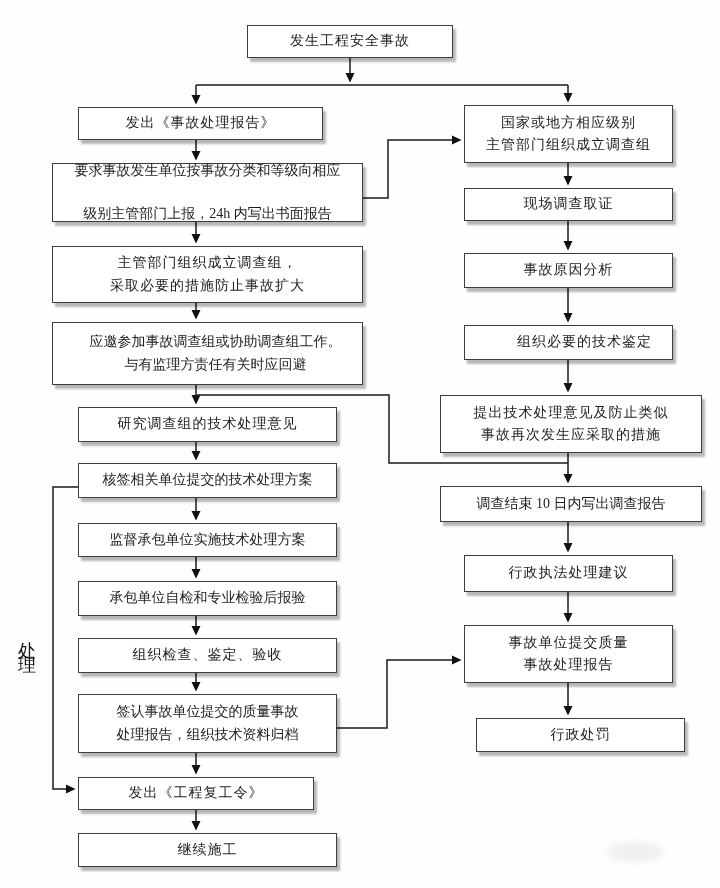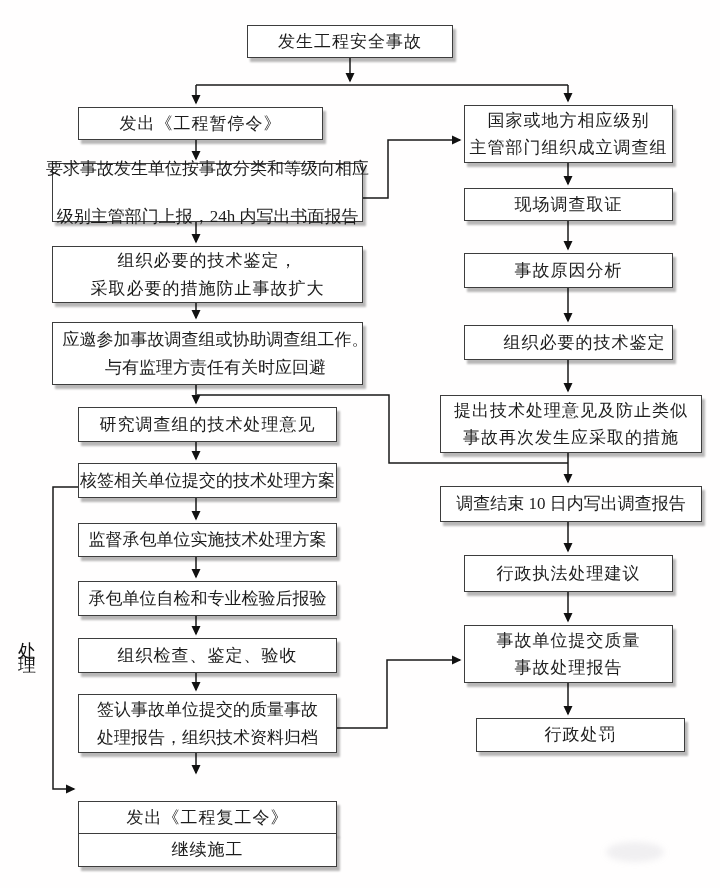--- a/index.html
+++ b/index.html
@@ -5,21 +5,21 @@
   html,body{margin:0;padding:0;background:#fff;}
   .canvas{
     position:relative;width:720px;height:888px;background:#fffefe;overflow:hidden;
     font-family:"Liberation Serif","DejaVu Serif",serif;
   }
   svg.wires{position:absolute;left:0;top:0;z-index:1;}
   .node{
     position:absolute;background:#fff;border:1.4px solid #3d3d3d;
     box-shadow:3px 4px 2px rgba(0,0,0,0.28);
     display:flex;flex-direction:column;justify-content:center;align-items:center;
-    text-align:center;color:#1c1c1c;font-size:17px;line-height:1.6;
+    text-align:center;color:#1c1c1c;font-size:14px;line-height:1.6;
     letter-spacing:1px;box-sizing:border-box;z-index:2;
   }
   .node .ln{white-space:nowrap;}
   .tight{letter-spacing:0;}
   .side-label{
     position:absolute;left:15px;top:627px;font-size:18px;color:#111;z-index:2;
     writing-mode:vertical-rl;text-orientation:upright;letter-spacing:15px;
   }
   .watermark{
     position:absolute;left:606px;top:842px;width:58px;height:20px;z-index:0;
@@ -66,30 +66,30 @@
       <path d="M78,487 H53 V789 H74" marker-end="url(#ah)"></path>
       <path d="M337,728 H387 V660 H460" marker-end="url(#ah)"></path>
     </g>
   </svg>
 
   <div class="node" style="left:247px;top:25px;width:206px;height:33px;">
     <div class="ln">发生工程安全事故</div>
   </div>
 
   <div class="node" style="left:78px;top:107px;width:245px;height:33px;">
-    <div class="ln">发出《工程暂停令》</div>
+    <div class="ln">发出《事故处理报告》</div>
   </div>
 
   <div class="node tight" style="left:52px;top:163px;width:311px;height:59px;gap:20px;">
     <div class="ln">要求事故发生单位按事故分类和等级向相应</div>
     <div class="ln">级别主管部门上报，24h 内写出书面报告</div>
   </div>
 
   <div class="node" style="left:52px;top:246px;width:311px;height:57px;">
-    <div class="ln">组织必要的技术鉴定，</div>
+    <div class="ln">主管部门组织成立调查组，</div>
     <div class="ln">采取必要的措施防止事故扩大</div>
   </div>
 
   <div class="node tight" style="left:52px;top:322px;width:311px;height:63px;padding-left:16px;">
     <div class="ln">应邀参加事故调查组或协助调查组工作。</div>
     <div class="ln">与有监理方责任有关时应回避</div>
   </div>
 
   <div class="node" style="left:78px;top:407px;width:259px;height:35px;">
     <div class="ln">研究调查组的技术处理意见</div>
@@ -109,21 +109,21 @@
 
   <div class="node" style="left:78px;top:638px;width:259px;height:35px;">
     <div class="ln">组织检查、鉴定、验收</div>
   </div>
 
   <div class="node tight" style="left:78px;top:694px;width:259px;height:59px;">
     <div class="ln">签认事故单位提交的质量事故</div>
     <div class="ln">处理报告，组织技术资料归档</div>
   </div>
 
-  <div class="node" style="left:78px;top:777px;width:259px;height:33px;margin-top:24px;">
+  <div class="node" style="left:78px;top:777px;width:236px;height:33px;">
     <div class="ln">发出《工程复工令》</div>
   </div>
 
   <div class="node" style="left:78px;top:833px;width:259px;height:34px;">
     <div class="ln">继续施工</div>
   </div>
 
   <div class="node" style="left:464px;top:105px;width:209px;height:58px;">
     <div class="ln">国家或地方相应级别</div>
     <div class="ln">主管部门组织成立调查组</div>

